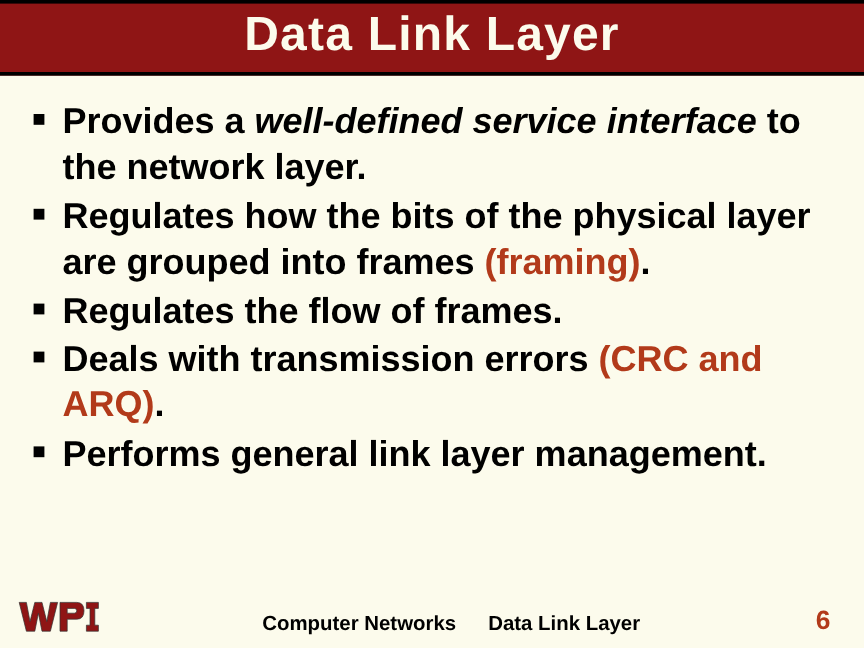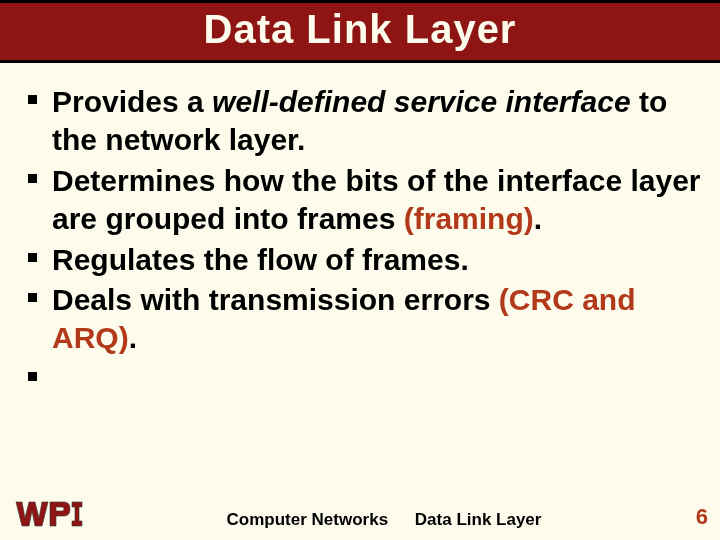--- a/index.html
+++ b/index.html
@@ -46,21 +46,21 @@
     width: 9px;
     height: 9px;
     background: #000;
   }
   .emph-italic { font-style: italic; font-weight: bold; }
   .accent { color: #b23a1a; font-weight: bold; margin-top: 42px; }
   .footer {
     display: flex;
     align-items: flex-end;
     justify-content: space-between;
-    padding: 0 12px 10px 14px;
+    padding: 0 28px 10px 14px;
     height: 60px;
   }
   .logo {
     display: flex;
     align-items: flex-end;
     gap: 2px;
   }
   .logo svg { display: block; }
   .footer-center {
     flex: 1;
@@ -81,24 +81,24 @@
 </head>
 <body>
 
 <div class="title-bar">
   <h1>Data Link Layer</h1>
 </div>
 
 <div class="content">
   <ul class="bullets">
       <li><span class="bullet-mark"></span><span>Provides a </span><span class="emph-italic">well-defined service interface</span><span> to the network layer.</span></li>
-      <li><span class="bullet-mark"></span><span>Determines how the bits of the interface layer are grouped into frames </span><span class="accent">(framing)</span><span>.</span></li>
+      <li><span class="bullet-mark"></span><span>Regulates how the bits of the physical layer are grouped into frames </span><span class="accent">(framing)</span><span>.</span></li>
       <li><span class="bullet-mark"></span><span>Regulates the flow of frames.</span></li>
       <li><span class="bullet-mark"></span><span>Deals with transmission errors </span><span class="accent">(CRC and ARQ)</span><span>.</span></li>
-      <li><span class="bullet-mark"></span></li>
+      <li><span class="bullet-mark"></span><span>Performs general link layer management.</span></li>
     </ul>
 </div>
 
 <div class="footer">
   <div class="logo">
     <svg width="70" height="34" viewBox="0 0 70 34">
       <g fill="#8f1515" stroke="#333" stroke-width="0.6">
         <path d="M2 6 L8 6 L11 22 L15 6 L21 6 L25 22 L28 6 L34 6 L28 30 L21 30 L18 15 L15 30 L8 30 Z"></path>
         <path d="M36 6 L50 6 Q56 6 56 13 Q56 20 50 20 L42 20 L42 30 L36 30 Z M42 11 L42 15 L48 15 Q50 15 50 13 Q50 11 48 11 Z"></path>
         <path d="M58 6 L68 6 L68 11 L65 11 L65 25 L68 25 L68 30 L58 30 L58 25 L61 25 L61 11 L58 11 Z"></path>

